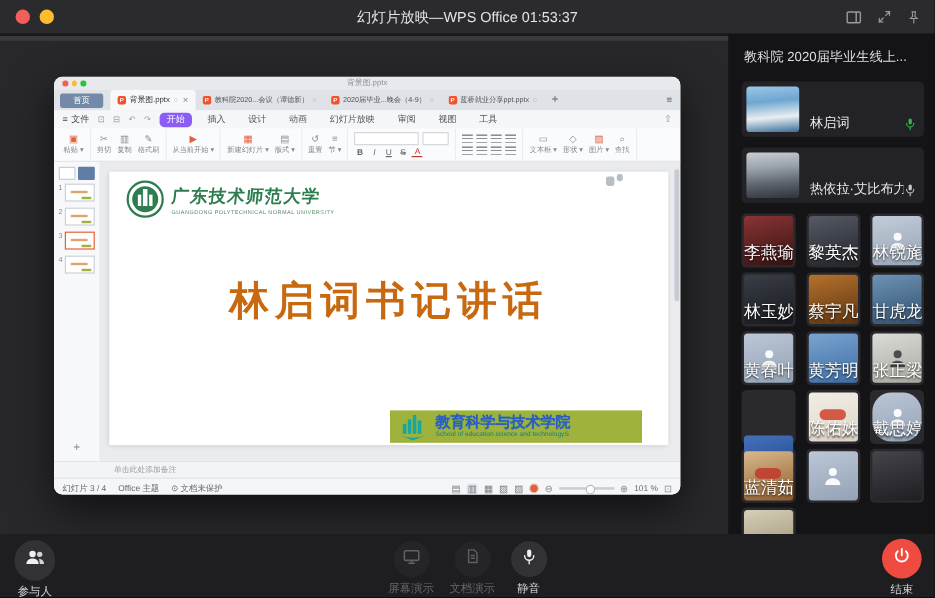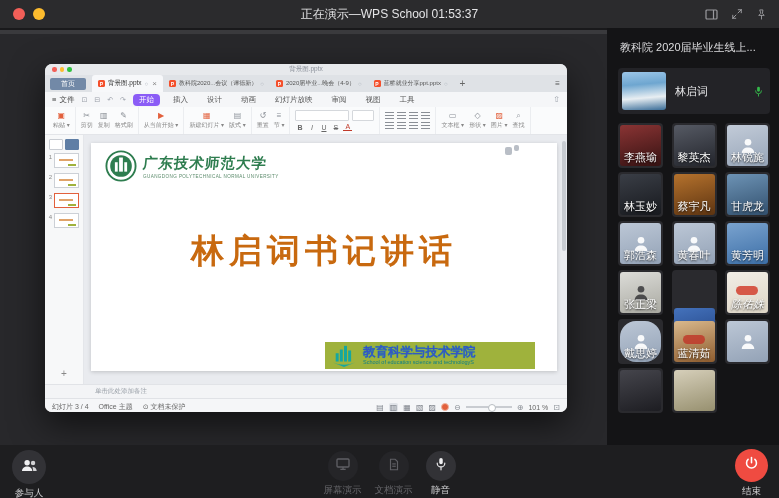--- a/index.html
+++ b/index.html
@@ -108,31 +108,31 @@
   .vicon.sel{background:#e0e3e8;border-radius:2px;padding:0 1px;}
   #record-dot{width:8px;height:8px;border-radius:50%;background:#e2603c;border:1.5px solid #f0b49e;box-sizing:border-box;}
   #zoom-track{width:46px;height:1.5px;background:#c9ccd1;position:relative;}
   #zoom-knob{position:absolute;left:22px;top:-2.5px;width:6px;height:6px;border-radius:50%;background:#fff;border:1px solid #b8bcc2;}
   .zbtn{font-size:8px;color:#8a8f96;}
 
   
   #sidebar{position:absolute;left:607px;top:28px;width:172px;height:417px;background:#141416;
            box-sizing:border-box;padding:12px 0 0 11px;overflow:hidden;}
   #sb-title{color:#dddddf;font-size:11px;margin-bottom:13px;padding-left:2px;white-space:nowrap;}
-  .ftile{width:152px;height:46px;background:#232327;border-radius:4px;display:flex;align-items:center;
+  .ftile{width:152px;height:46px;background:#232327;border-radius:4px;display:flex;align-items:flex-end;
          padding:4px;box-sizing:border-box;margin-bottom:9px;}
   .favatar{width:44px;height:38px;border-radius:3px;flex:none;}
   .fname{color:#eaeaec;font-size:11px;margin-left:9px;flex:1;white-space:nowrap;overflow:hidden;}
   .fmic{flex:none;margin-right:2px;display:flex;}
   #pgrid{margin-top:4px;width:152px;display:grid;grid-template-columns:repeat(3,45px);gap:4px 8.5px;}
   .gtile{width:45px;height:45px;background:#2a2a2e;border-radius:4px;padding:2px;box-sizing:border-box;}
   .gavatar{position:relative;width:41px;height:41px;border-radius:3px;overflow:hidden;}
   .gavatar svg{position:absolute;left:50%;top:50%;transform:translate(-50%,-52%);}
   .gacc{position:absolute;left:9px;top:14px;width:22px;height:9px;border-radius:5px;opacity:.85;}
-  .gname{position:absolute;left:0;right:0;bottom:1px;text-align:center;font-size:11px;color:#fff;
+  .gname{position:absolute;left:0;right:0;bottom:1px;text-align:center;font-size:14px;color:#fff;
          text-shadow:0 1px 2px rgba(0,0,0,.9);white-space:nowrap;}
   .gavatar .gname{position:absolute;}
 
   
   #bottombar{position:absolute;left:0;top:445px;width:779px;height:53px;background:#1e1e20;}
   .bb-item{display:flex;flex-direction:column;align-items:center;gap:3px;}
   .bb-circle{width:32px;height:32px;border-radius:50%;background:#323236;display:flex;align-items:center;justify-content:center;}
   .bb-label{font-size:9.5px;color:#d2d2d4;}
   #bb-left{position:absolute;left:12px;top:5px;}
   #bb-left .bb-circle{width:34px;height:34px;}
@@ -146,21 +146,21 @@
 </head>
 <body>
 
 <div id="app">
 
   <div id="titlebar">
     <div class="traffic">
       <span class="dot red"></span>
       <span class="dot yellow"></span>
     </div>
-    <div id="tb-title">正在演示—WPS School 01:53:37</div>
+    <div id="tb-title">幻灯片放映—WPS Office 01:53:37</div>
     <div class="tb-icons">
       <span>
         <svg width="13" height="11" viewBox="0 0 13 11" fill="none" stroke="#9a9a9e" stroke-width="1.2">
             <rect x="1" y="1" width="11" height="9" rx="1"></rect>
             <line x1="8.5" y1="1" x2="8.5" y2="10"></line>
           </svg>
       </span>
       <span>
         <svg width="12" height="12" viewBox="0 0 24 24" fill="none" stroke="#9a9a9e" stroke-width="2" stroke-linecap="round">
             <path d="M14 10l7-7M20.5 9.5V3.5h-6M10 14l-7 7M3.5 14.5v6h6"></path>
@@ -436,20 +436,31 @@
           <div class="favatar" style="background: linear-gradient(175deg, rgb(156, 198, 232), rgb(110, 166, 208), rgb(232, 238, 242), rgb(58, 109, 152));"></div>
           <span class="fname">林启词</span>
           <span class="fmic">
             <svg width="11" height="13" viewBox="0 0 24 26" fill="none" stroke="#34b84a" stroke-width="2" stroke-linecap="round">
               <rect x="9" y="2.5" width="6" height="11" rx="3" fill="#34b84a" stroke="none"></rect>
               <path d="M5.5 11.5a6.5 6.5 0 0 0 13 0"></path>
               <line x1="12" y1="19" x2="12" y2="23"></line>
             </svg>
           </span>
         </div>
+        <div class="ftile">
+          <div class="favatar" style="background: linear-gradient(175deg, rgb(201, 206, 211), rgb(154, 163, 171), rgb(93, 100, 110), rgb(47, 52, 60));"></div>
+          <span class="fname">热依拉·艾比布力</span>
+          <span class="fmic">
+            <svg width="11" height="13" viewBox="0 0 24 26" fill="none" stroke="#c6c6c8" stroke-width="2" stroke-linecap="round">
+              <rect x="9" y="2.5" width="6" height="11" rx="3" fill="#c6c6c8" stroke="none"></rect>
+              <path d="M5.5 11.5a6.5 6.5 0 0 0 13 0"></path>
+              <line x1="12" y1="19" x2="12" y2="23"></line>
+            </svg>
+          </span>
+        </div>
       </div>
     <div id="pgrid">
         <div class="gtile">
           <div class="gavatar" style="background: linear-gradient(165deg, rgb(138, 52, 52), rgb(53, 18, 18));">
             <span class="gname">李燕瑜</span>
           </div>
         </div>
         <div class="gtile">
           <div class="gavatar" style="background: linear-gradient(165deg, rgb(86, 90, 100), rgb(35, 37, 44));">
             <span class="gname">黎英杰</span>
@@ -478,29 +489,20 @@
           <div class="gavatar" style="background: linear-gradient(165deg, rgb(109, 147, 181), rgb(50, 80, 110));">
             <span class="gname">甘虎龙</span>
           </div>
         </div>
         <div class="gtile">
           <div class="gavatar" style="background: linear-gradient(165deg, rgb(188, 199, 214), rgb(147, 162, 182));">
             <svg width="20" height="20" viewBox="0 0 24 24" fill="rgba(255,255,255,.92)">
               <circle cx="12" cy="8" r="4"></circle>
               <path d="M4.5 21c0-4.2 3.3-6.6 7.5-6.6s7.5 2.4 7.5 6.6z"></path>
             </svg>
-            <span class="gname">郭浩森</span>
-          </div>
-        </div>
-        <div class="gtile">
-          <div class="gavatar" style="background: linear-gradient(165deg, rgb(188, 199, 214), rgb(147, 162, 182));">
-            <svg width="20" height="20" viewBox="0 0 24 24" fill="rgba(255,255,255,.92)">
-              <circle cx="12" cy="8" r="4"></circle>
-              <path d="M4.5 21c0-4.2 3.3-6.6 7.5-6.6s7.5 2.4 7.5 6.6z"></path>
-            </svg>
             <span class="gname">黄春叶</span>
           </div>
         </div>
         <div class="gtile">
           <div class="gavatar" style="background: linear-gradient(165deg, rgb(122, 163, 207), rgb(60, 110, 166));">
             <span class="gname">黄芳明</span>
           </div>
         </div>
         <div class="gtile">
           <div class="gavatar" style="background: linear-gradient(165deg, rgb(220, 220, 216), rgb(169, 169, 161));">
@@ -510,21 +512,21 @@
             </svg>
             <span class="gname">张正梁</span>
           </div>
         </div>
         <div class="gtile">
           <div class="gavatar" style="background: linear-gradient(165deg, rgb(68, 114, 188), rgb(29, 60, 122)); margin-top: 36px;">
             <span class="gname">陈琼燕</span>
           </div>
         </div>
         <div class="gtile">
-          <div class="gavatar" style="background: linear-gradient(165deg, rgb(242, 238, 230), rgb(221, 213, 198)); font-style: italic;">
+          <div class="gavatar" style="background: linear-gradient(165deg, rgb(242, 238, 230), rgb(221, 213, 198));">
             <span class="gacc" style="background: rgb(210, 64, 46);"></span>
             <span class="gname">陈佑姝</span>
           </div>
         </div>
         <div class="gtile">
           <div class="gavatar" style="background: linear-gradient(165deg, rgb(188, 199, 214), rgb(147, 162, 182)); border-radius: 16px;">
             <svg width="20" height="20" viewBox="0 0 24 24" fill="rgba(255,255,255,.92)">
               <circle cx="12" cy="8" r="4"></circle>
               <path d="M4.5 21c0-4.2 3.3-6.6 7.5-6.6s7.5 2.4 7.5 6.6z"></path>
             </svg>

